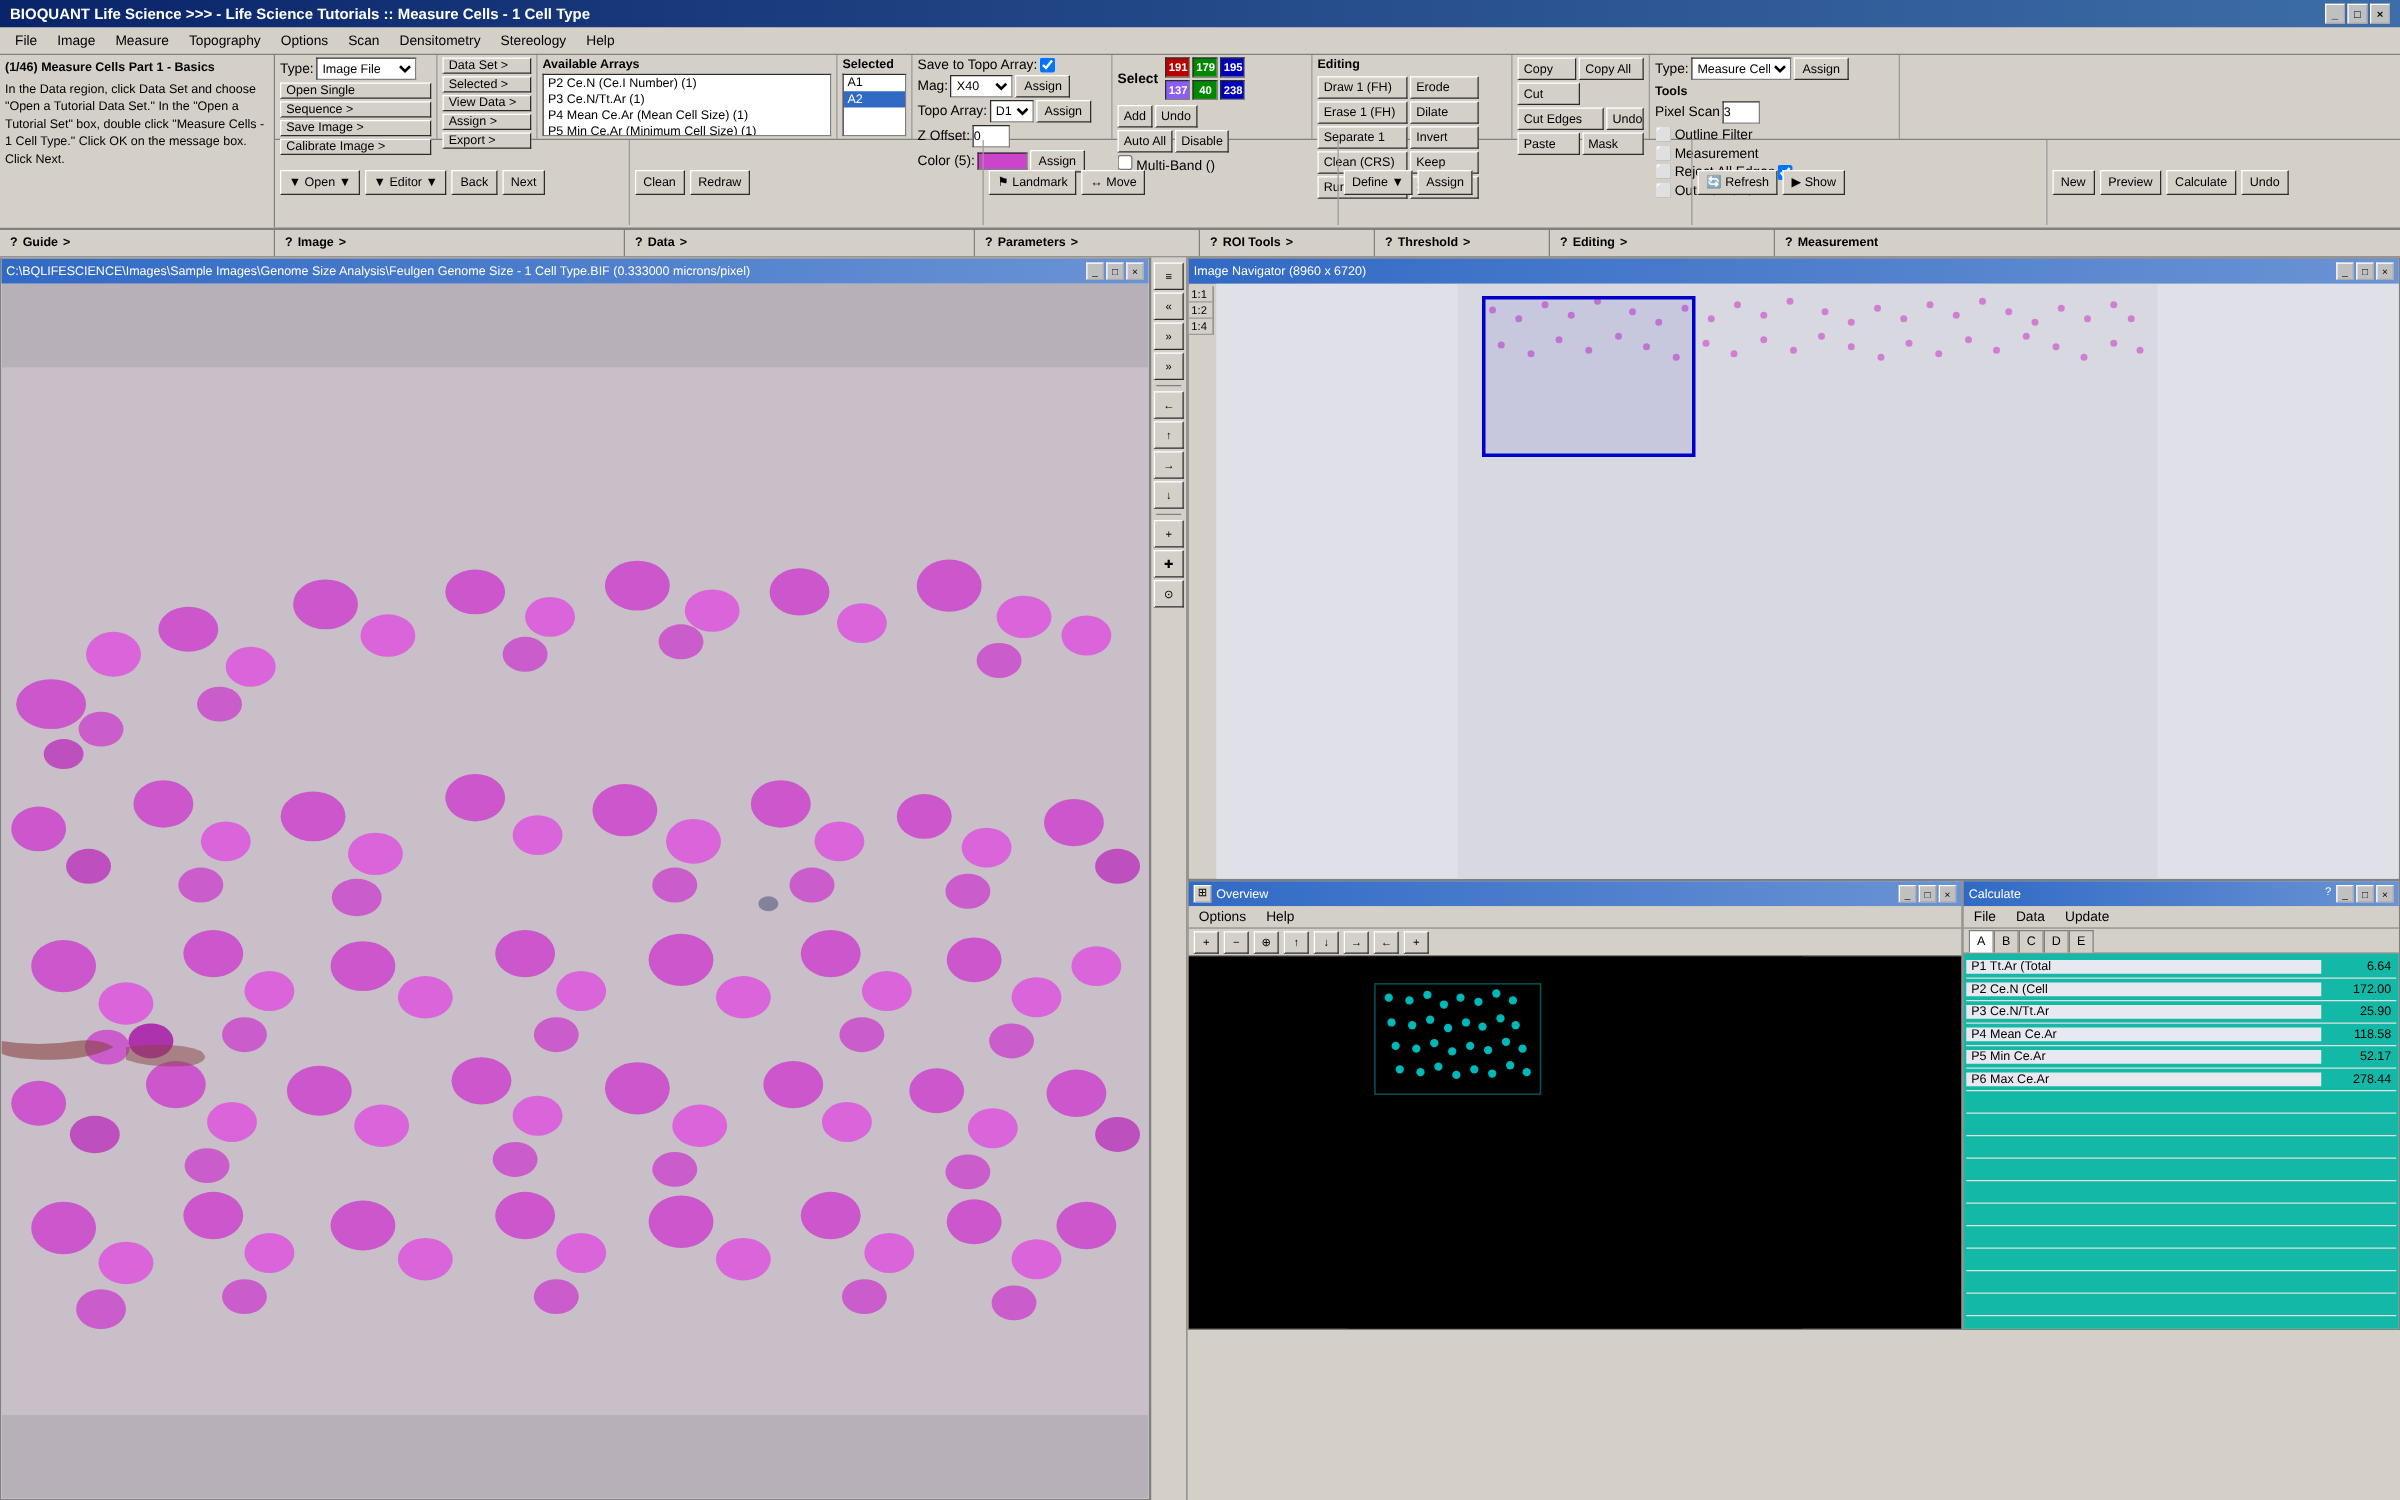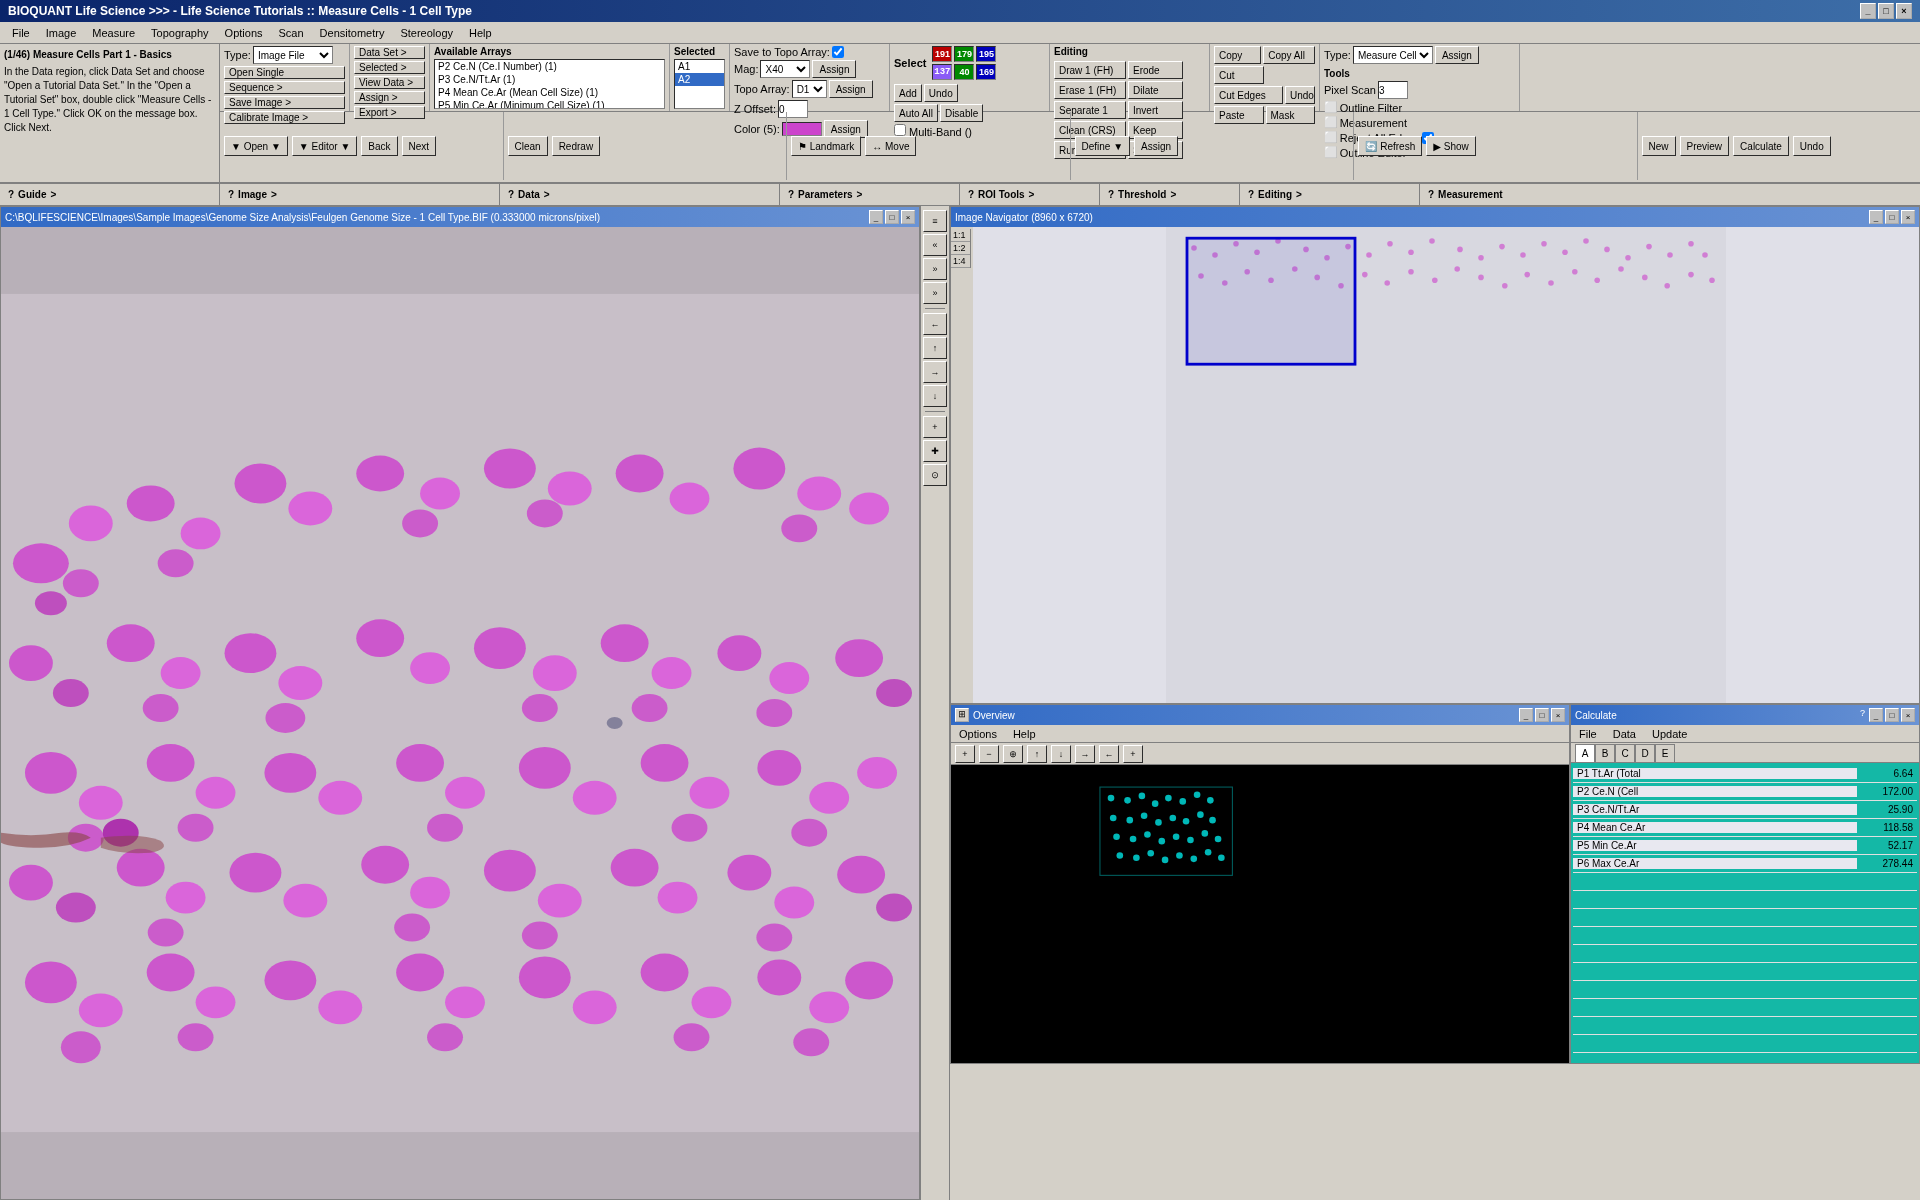--- a/index.html
+++ b/index.html
@@ -547,28 +547,28 @@
                   <span>191</span>
                 </div>
               <div class="rgb-box" style="background:#008800;">
                   <span>179</span>
                 </div>
               <div class="rgb-box" style="background:#0000bb;">
                   <span>195</span>
                 </div>
             </div>
             <div class="inline-row" style="margin-top:2px;">
-              <div class="rgb-box" style="background:#8b5cf6;font-family:Liberation Mono, monospace;">
+              <div class="rgb-box" style="background:#8b5cf6;">
                   <span>137</span>
                 </div>
               <div class="rgb-box" style="background:#008800;">
                   <span>40</span>
                 </div>
               <div class="rgb-box" style="background:#0000bb;">
-                  <span>169</span>
+                  <span>238</span>
                 </div>
             </div>
           </div>
         </div>
         <div class="inline-row" style="margin-top:2px;">
           <button class="btn btn-small">Add</button>
           <button class="btn btn-small">Undo</button>
         </div>
         <div class="inline-row">
           <button class="btn btn-small">Auto All</button>

